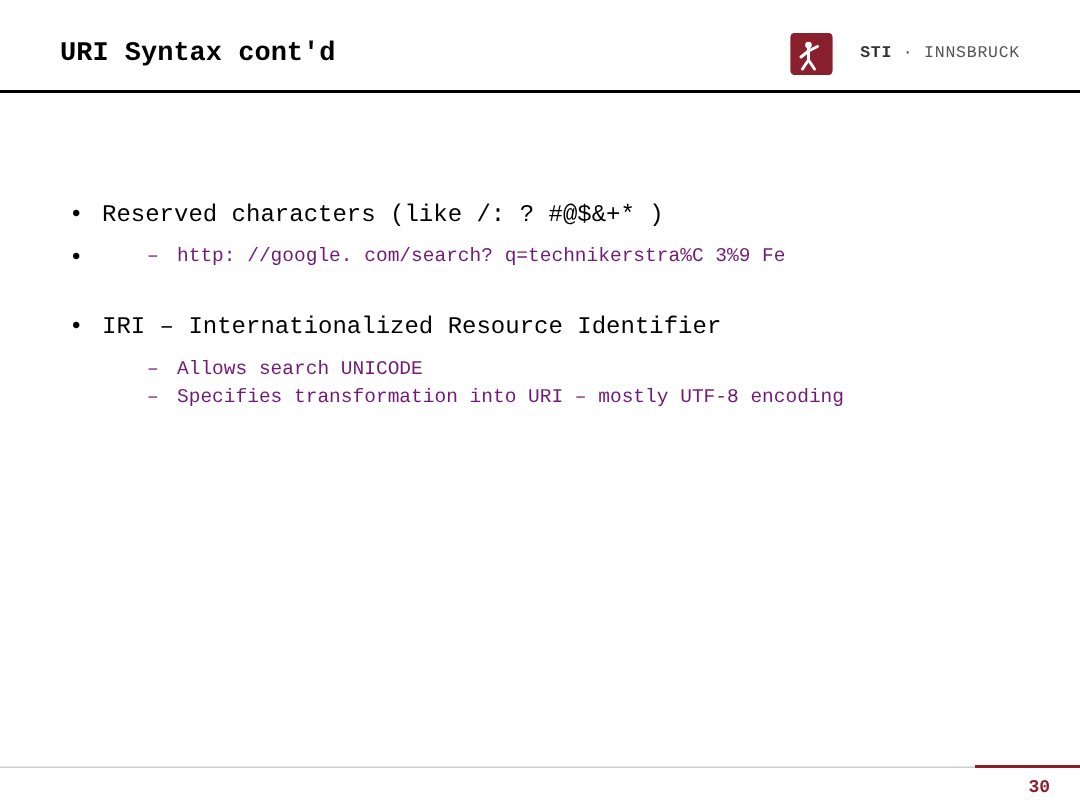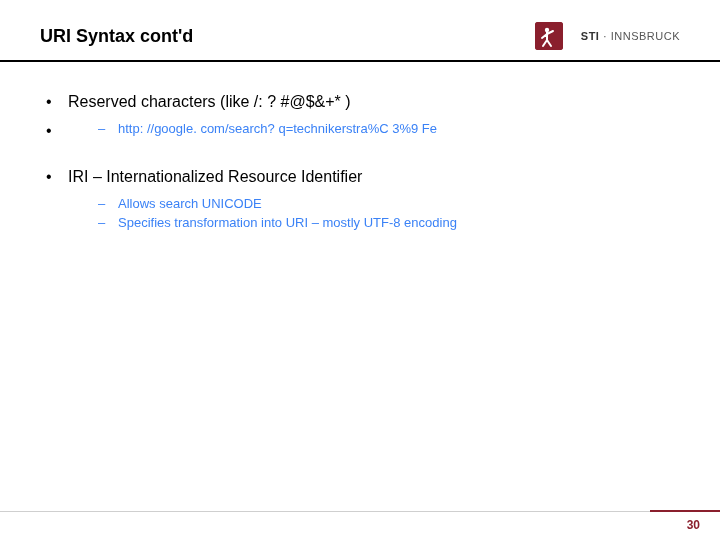--- a/index.html
+++ b/index.html
@@ -10,20 +10,21 @@
     font-family: Arial, Helvetica, sans-serif;
     color: #000;
     position: relative;
     overflow: hidden;
   }
   .slide {
     width: 100%;
     height: 100%;
     padding: 22px 40px 0 40px;
     position: relative;
+    font-family: Liberation Mono, monospace;
   }
   .header {
     display: flex;
     justify-content: space-between;
     align-items: center;
     padding-bottom: 10px;
   }
   .title {
     font-size: 18px;
     font-weight: bold;
@@ -47,21 +48,21 @@
     color: #555;
     letter-spacing: 0.5px;
   }
   .logo-text .sti { font-weight: bold; color: #333; }
   .divider-top {
     border: none;
     border-top: 2px solid #000;
     margin: 0 -40px 0 -40px;
   }
   .content {
-    padding-top: 28px;
+    padding-top: 70px;
     padding-left: 2px;
   }
   ul.main {
     list-style: none;
   }
   ul.main > li {
     position: relative;
     padding-left: 26px;
     font-size: 16px;
     line-height: 1.45;
@@ -78,21 +79,21 @@
     list-style: none;
     margin-top: 6px;
     margin-bottom: 12px;
     padding-left: 28px;
   }
   ul.sub > li {
     position: relative;
     padding-left: 22px;
     font-size: 13px;
     line-height: 1.5;
-    color: #3b82f6;
+    color: #701a75;
   }
   ul.sub > li::before {
     content: "–";
     position: absolute;
     left: 2px;
     top: 0;
   }
   .spacer { height: 14px; }
   .footer-line {
     position: absolute;

